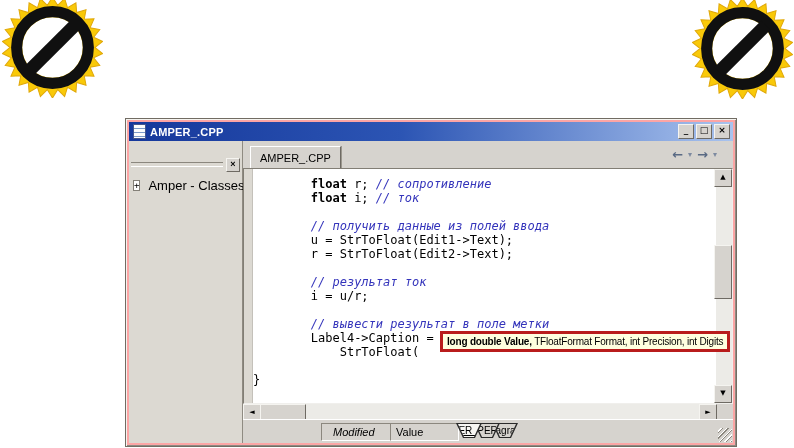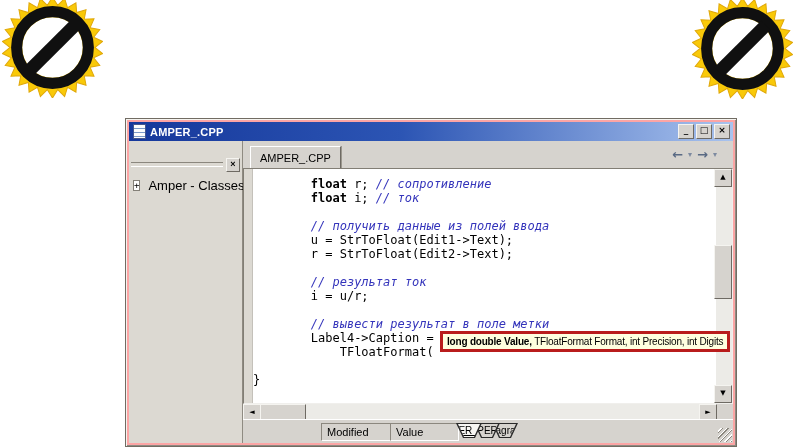--- a/index.html
+++ b/index.html
@@ -79,21 +79,21 @@
            white-space:nowrap;max-width:292px;overflow:hidden;color:#000;letter-spacing:-0.2px;}
   .tooltip b{font-weight:bold;}
 
   
   .statusbar{position:absolute;left:0;bottom:0;right:0;height:23px;background:#d6d3ce;
              border-top:1px solid #fff;}
   .scell{position:absolute;top:3px;height:16px;background:#d6d3ce;border:1px solid;
          border-color:#8b877e #fff #fff #8b877e;font-size:11px;display:flex;
          align-items:center;justify-content:center;color:#000;}
   .cell-pos{left:3px;width:72px;margin-top:28px;}
-  .cell-mod{left:78px;width:66px;justify-content:flex-start;padding-left:5px;}
+  .cell-mod{left:78px;width:66px;justify-content:flex-start;padding-left:11px;font-style:italic;}
   .cell-ins{left:147px;width:62px;justify-content:flex-start;padding-left:5px;}
   .btabs{position:absolute;left:213px;top:3px;height:16px;display:flex;align-items:flex-start;}
   .btab{position:relative;height:15px;padding:0 13px;background:#2a2a2a;
         clip-path:polygon(0 0,100% 0,calc(100% - 7px) 100%,7px 100%);}
   .btab + .btab{margin-left:-8px;}
   .btab > span{position:absolute;left:1px;right:1px;top:1px;bottom:1px;background:#d6d3ce;
         clip-path:polygon(1px 0,calc(100% - 1px) 0,calc(100% - 7px) 100%,7px 100%);
         display:flex;align-items:center;justify-content:center;font-size:10px;color:#000;}
   .btab.active{z-index:3;}
   .btab.t2{z-index:2;}
@@ -170,21 +170,21 @@
             <div class="cl">&nbsp;</div>
             <div class="cl"><span class="seg-p">        </span><span class="seg-c">// получить данные из полей ввода</span></div>
             <div class="cl"><span class="seg-p">        u = StrToFloat(Edit1-&gt;Text);</span></div>
             <div class="cl"><span class="seg-p">        r = StrToFloat(Edit2-&gt;Text);</span></div>
             <div class="cl">&nbsp;</div>
             <div class="cl"><span class="seg-p">        </span><span class="seg-c">// результат ток</span></div>
             <div class="cl"><span class="seg-p">        i = u/r;</span></div>
             <div class="cl">&nbsp;</div>
             <div class="cl"><span class="seg-p">        </span><span class="seg-c">// вывести результат в поле метки</span></div>
             <div class="cl"><span class="seg-p">        Label4-&gt;Caption =</span></div>
-            <div class="cl"><span class="seg-p">            TFloatFormat(</span></div>
+            <div class="cl"><span class="seg-p">            StrToFloat(</span></div>
             <div class="cl">&nbsp;</div>
             <div class="cl"><span class="seg-p">}</span></div>
           </div>
 
         <div class="tooltip">
           <b>long double Value,</b><span> TFloatFormat Format, int Precision, int Digits</span>
         </div>
 
         <div class="vscroll">
           <div class="sbtn" style="right:0;top:0;">▲</div>

